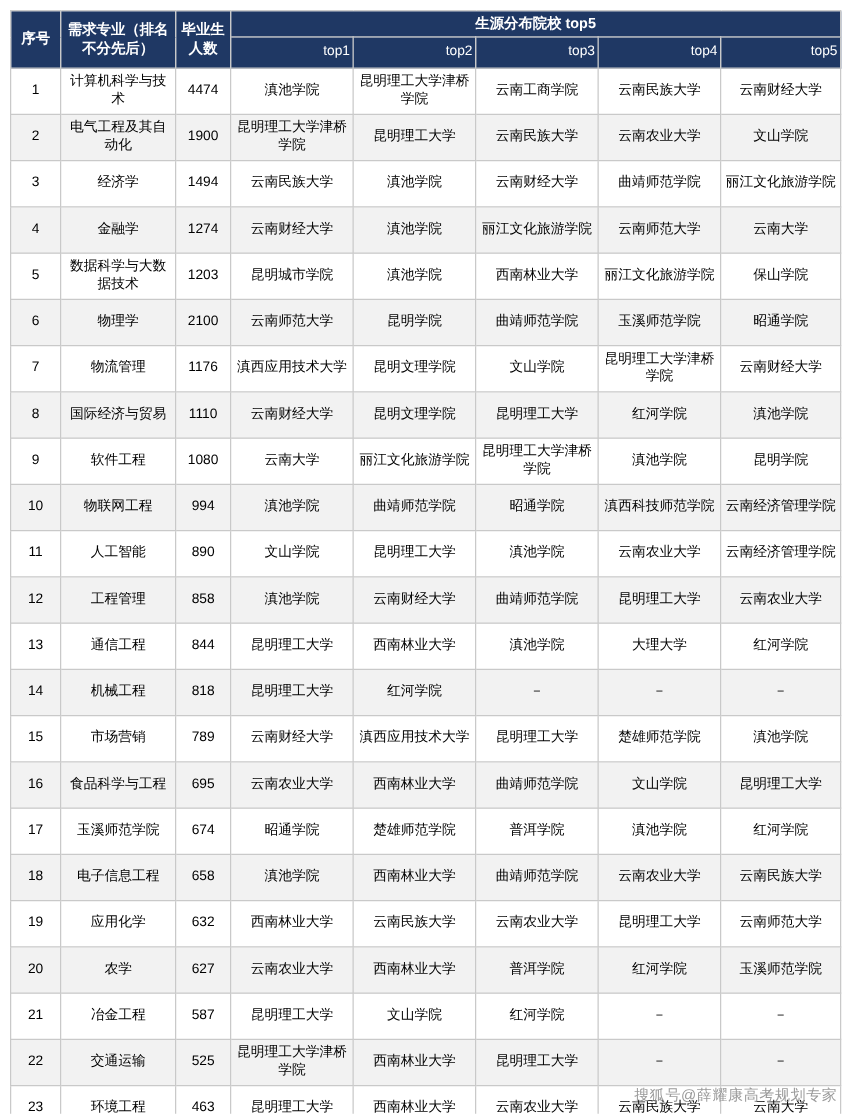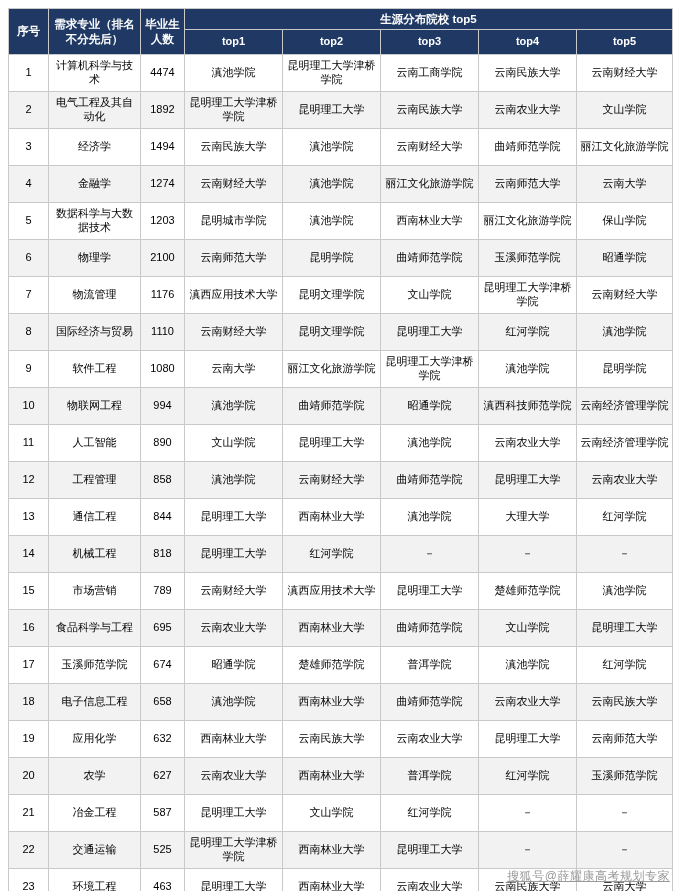--- a/index.html
+++ b/index.html
@@ -37,23 +37,24 @@
   thead th {
     background: #1f3864;
     color: #ffffff;
     font-weight: bold;
     border: 1px solid #1f3864;
     padding: 6px 2px;
     font-size: 11.5px;
   }
   thead th.sub {
     background: #1f3864;
-    font-weight: bold;
+    font-weight: normal;
     font-size: 11px;
     padding: 5px 2px;
+    text-align: right;
   }
   tbody td {
     background: #ffffff;
     height: 30px;
   }
   tbody tr.alt td {
     background: #f2f2f2;
   }
   td.idx {
     font-size: 11px;
@@ -76,21 +77,20 @@
   col.c7 { width: 96px; }
 
   .watermark {
     position: absolute;
     right: 10px;
     bottom: 6px;
     font-size: 12px;
     color: #9a9a9a;
     letter-spacing: 0.5px;
     white-space: nowrap;
-    text-decoration: underline;
   }
 </style>
 </head>
 <body>
 
 <div class="sheet">
   <table class="grid">
     <colgroup>
       <col class="c0">
         <col class="c1">
@@ -123,21 +123,21 @@
           <td class="num">4474</td>
           <td class="school">滇池学院</td>
           <td class="school">昆明理工大学津桥学院</td>
           <td class="school">云南工商学院</td>
           <td class="school">云南民族大学</td>
           <td class="school">云南财经大学</td>
         </tr>
         <tr class="alt">
           <td class="idx">2</td>
           <td class="major">电气工程及其自动化</td>
-          <td class="num">1892</td>
+          <td class="num">1900</td>
           <td class="school">昆明理工大学津桥学院</td>
           <td class="school">昆明理工大学</td>
           <td class="school">云南民族大学</td>
           <td class="school">云南农业大学</td>
           <td class="school">文山学院</td>
         </tr>
         <tr>
           <td class="idx">3</td>
           <td class="major">经济学</td>
           <td class="num">1494</td>

